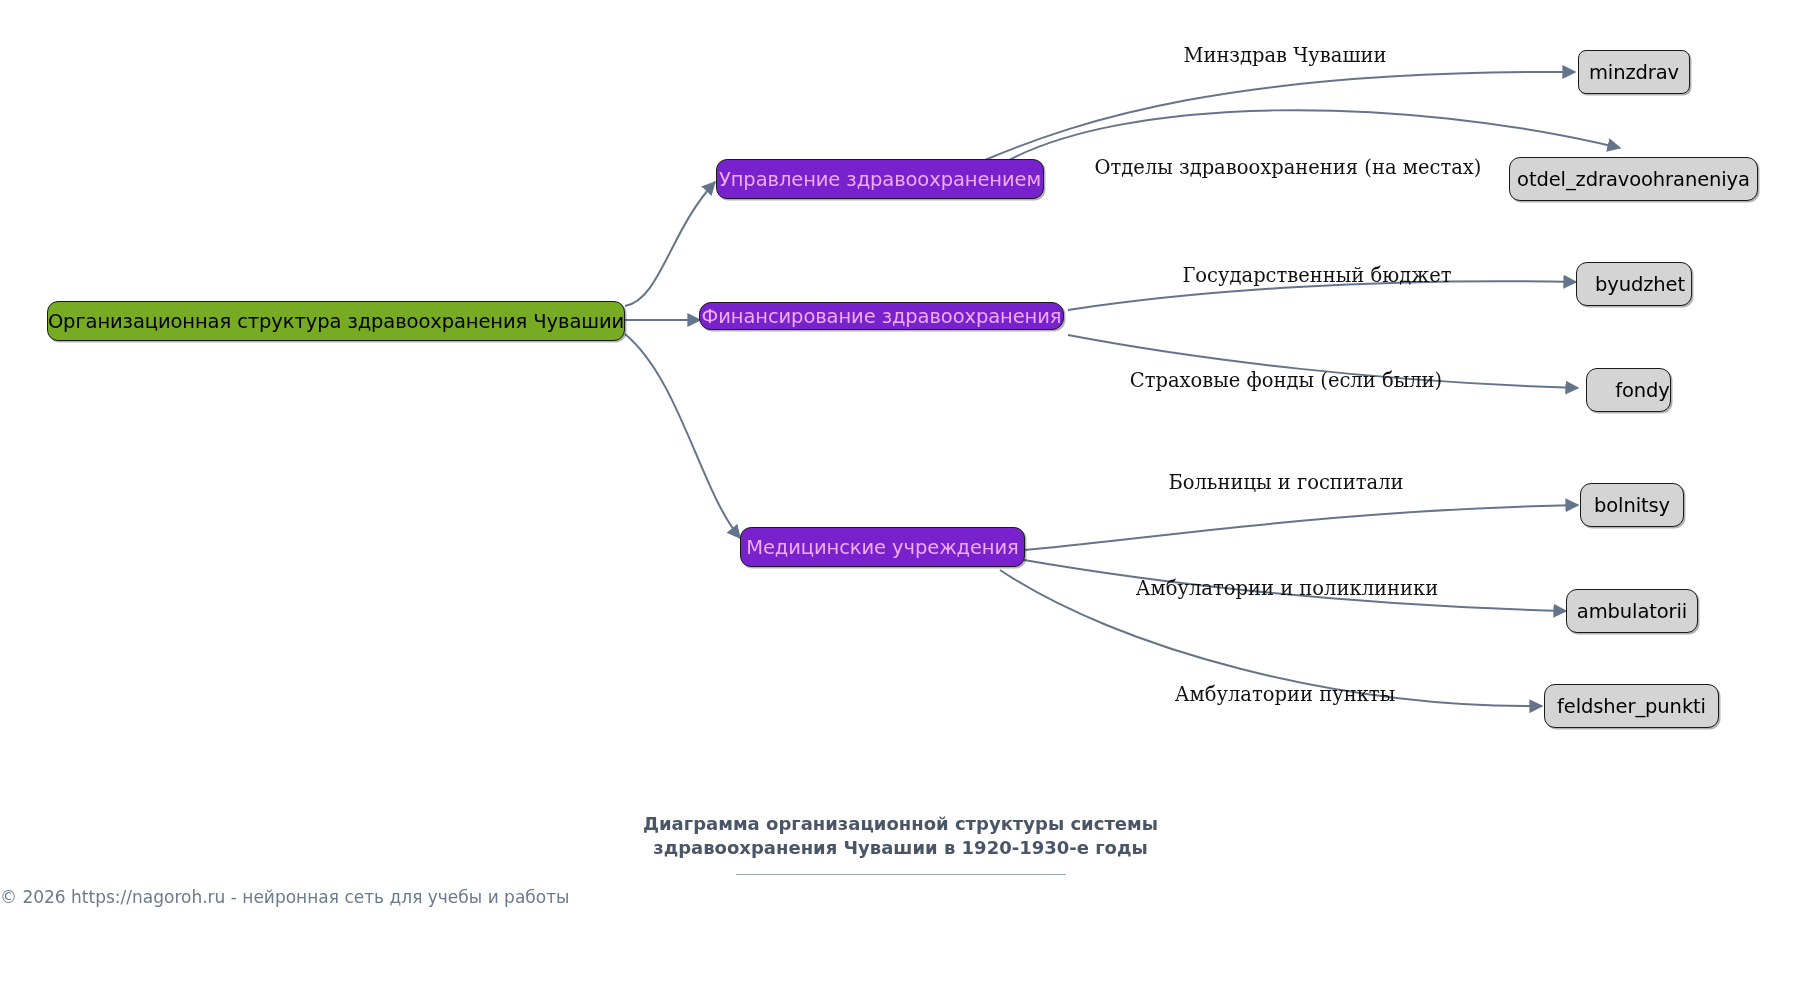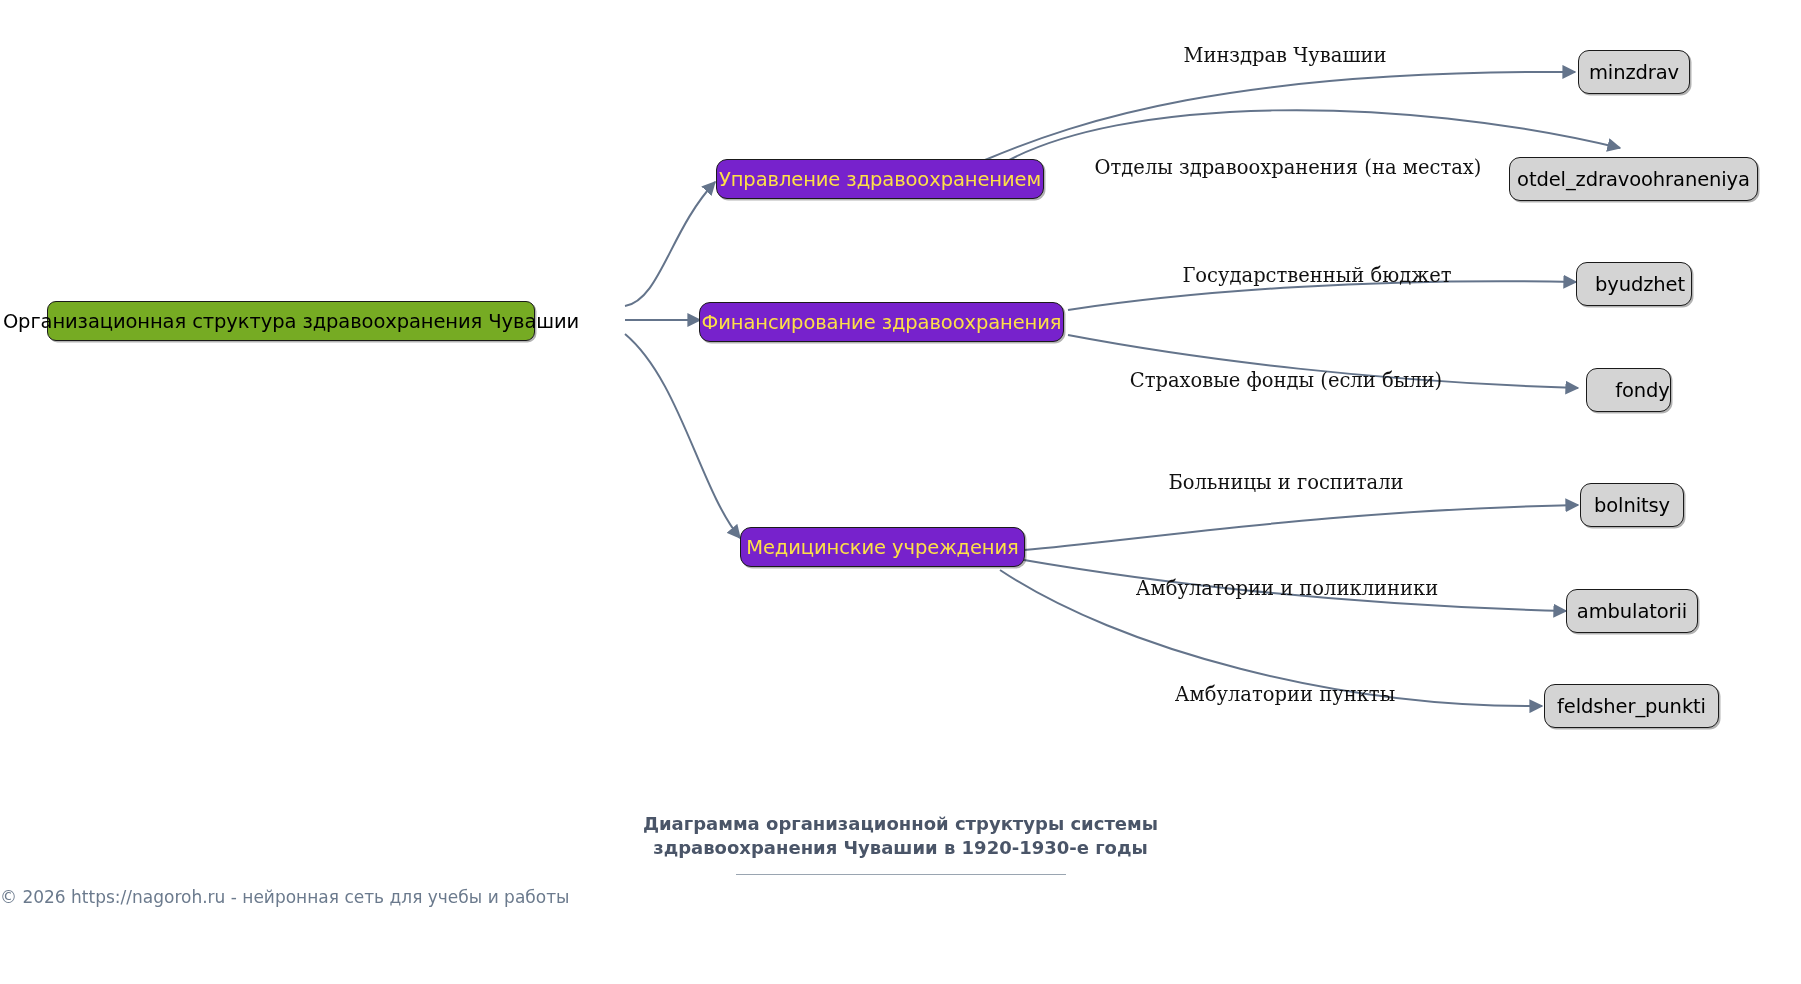--- a/index.html
+++ b/index.html
@@ -40,21 +40,21 @@
   .node-root {
     background: #76ab23;
     border: 1.6px solid #1a1a1a;
     color: #000000;
     font-size: 19.5px;
     box-shadow: 1.5px 1.5px 0 rgba(0,0,0,0.30);
   }
   .node-cat {
     background: #7722cc;
     border: 1.6px solid #1a1a1a;
-    color: #fde047;
+    color: #f0abfc;
     font-size: 19.5px;
     box-shadow: 1.5px 1.5px 0 rgba(0,0,0,0.30);
   }
   .node-leaf {
     background: #d4d4d4;
     border: 1.6px solid #1a1a1a;
     color: #000000;
     font-size: 19.5px;
     box-shadow: 1.5px 1.5px 0 rgba(0,0,0,0.30);
   }
@@ -117,37 +117,37 @@
 
       <path d="M 1068,310 C 1200,290 1380,278 1576,282"></path>
       <path d="M 1068,335 C 1200,360 1380,382 1578,388"></path>
 
       <path d="M 1024,550 C 1140,540 1330,510 1578,505"></path>
       <path d="M 1024,560 C 1140,580 1330,605 1566,611"></path>
       <path d="M 1000,570 C 1120,650 1340,708 1542,706"></path>
     </g>
   </svg>
 
-  <div class="node node-root" style="left:47px; top:301px; width:488px; height:40px;border-radius:9px;">
+  <div class="node node-root" style="left:47px; top:301px; width:578px; height:40px;">
     <span>Организационная структура здравоохранения Чувашии</span>
   </div>
 
   <div class="node node-cat" style="left:716px; top:159px; width:328px; height:40px;">
     <span>Управление здравоохранением</span>
   </div>
 
-  <div class="node node-cat" style="left:699px; top:302px; width:365px; height:40px;">
+  <div class="node node-cat" style="left:699px; top:302px; width:365px; height:28px;border-radius:12px;">
     <span>Финансирование здравоохранения</span>
   </div>
 
   <div class="node node-cat" style="left:740px; top:527px; width:285px; height:40px;">
     <span>Медицинские учреждения</span>
   </div>
 
-  <div class="node node-leaf" style="left:1578px; top:50px; width:112px; height:44px;">
+  <div class="node node-leaf" style="left:1578px; top:50px; width:112px; height:44px;border-radius:8px;">
     <span>minzdrav</span>
   </div>
 
   <div class="node node-leaf" style="left:1509px; top:157px; width:249px; height:44px;">
     <span>otdel_zdravoohraneniya</span>
   </div>
 
   <div class="node node-leaf" style="left:1576px; top:262px; width:116px; height:44px;padding-left:12px;">
     <span>byudzhet</span>
   </div>

